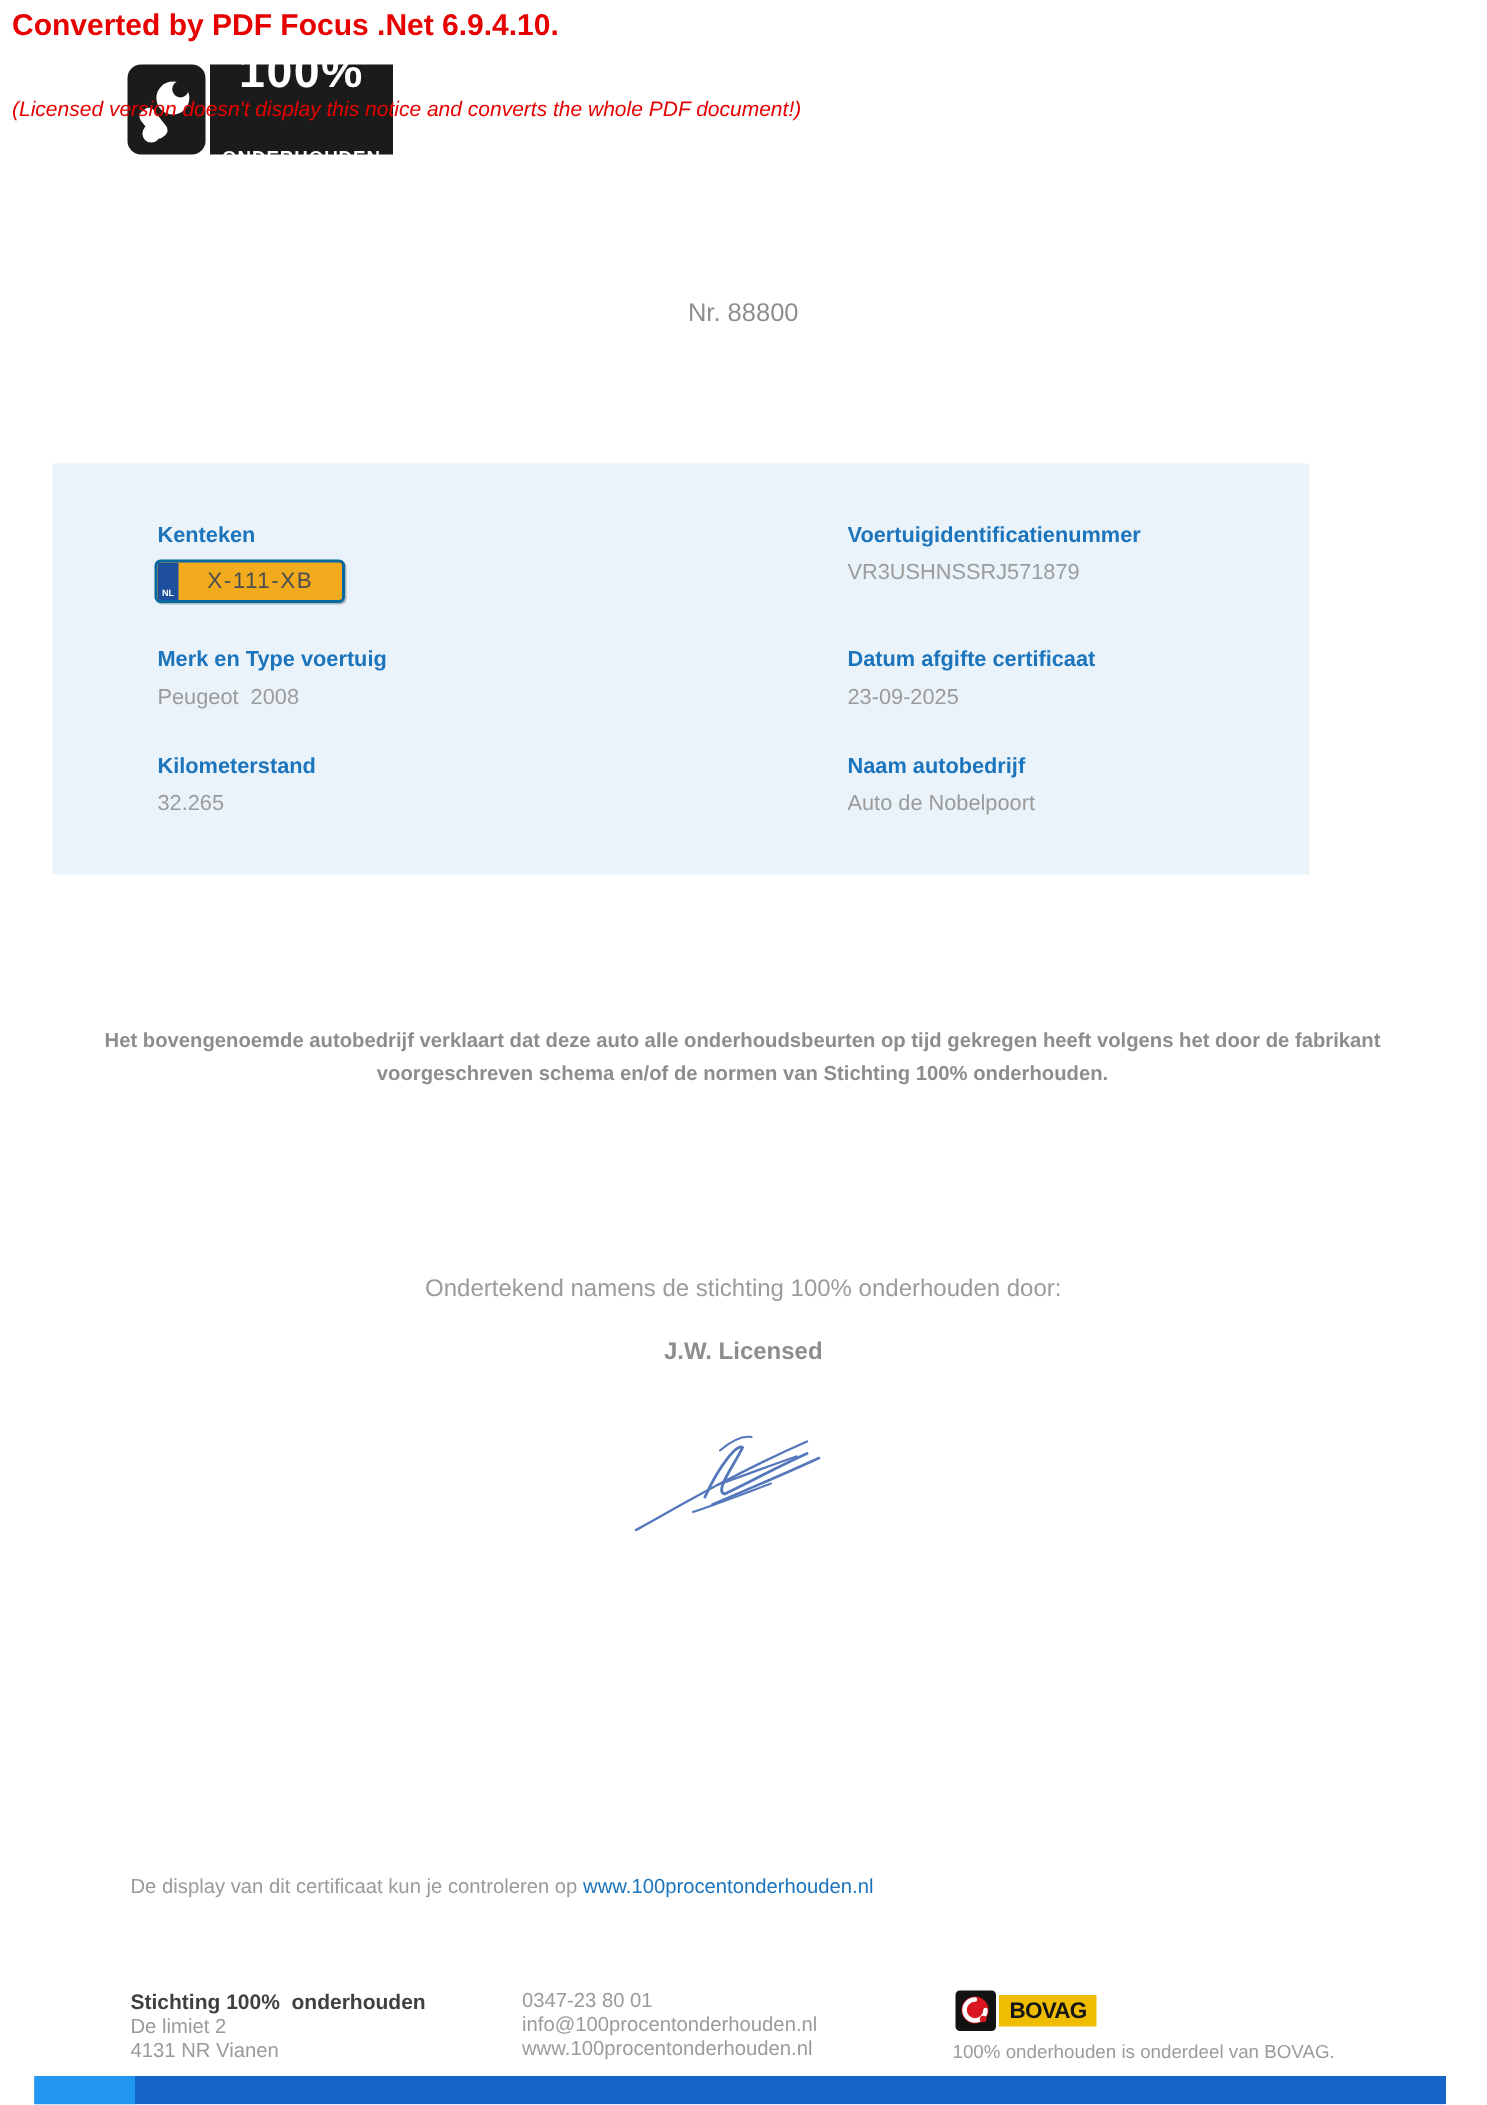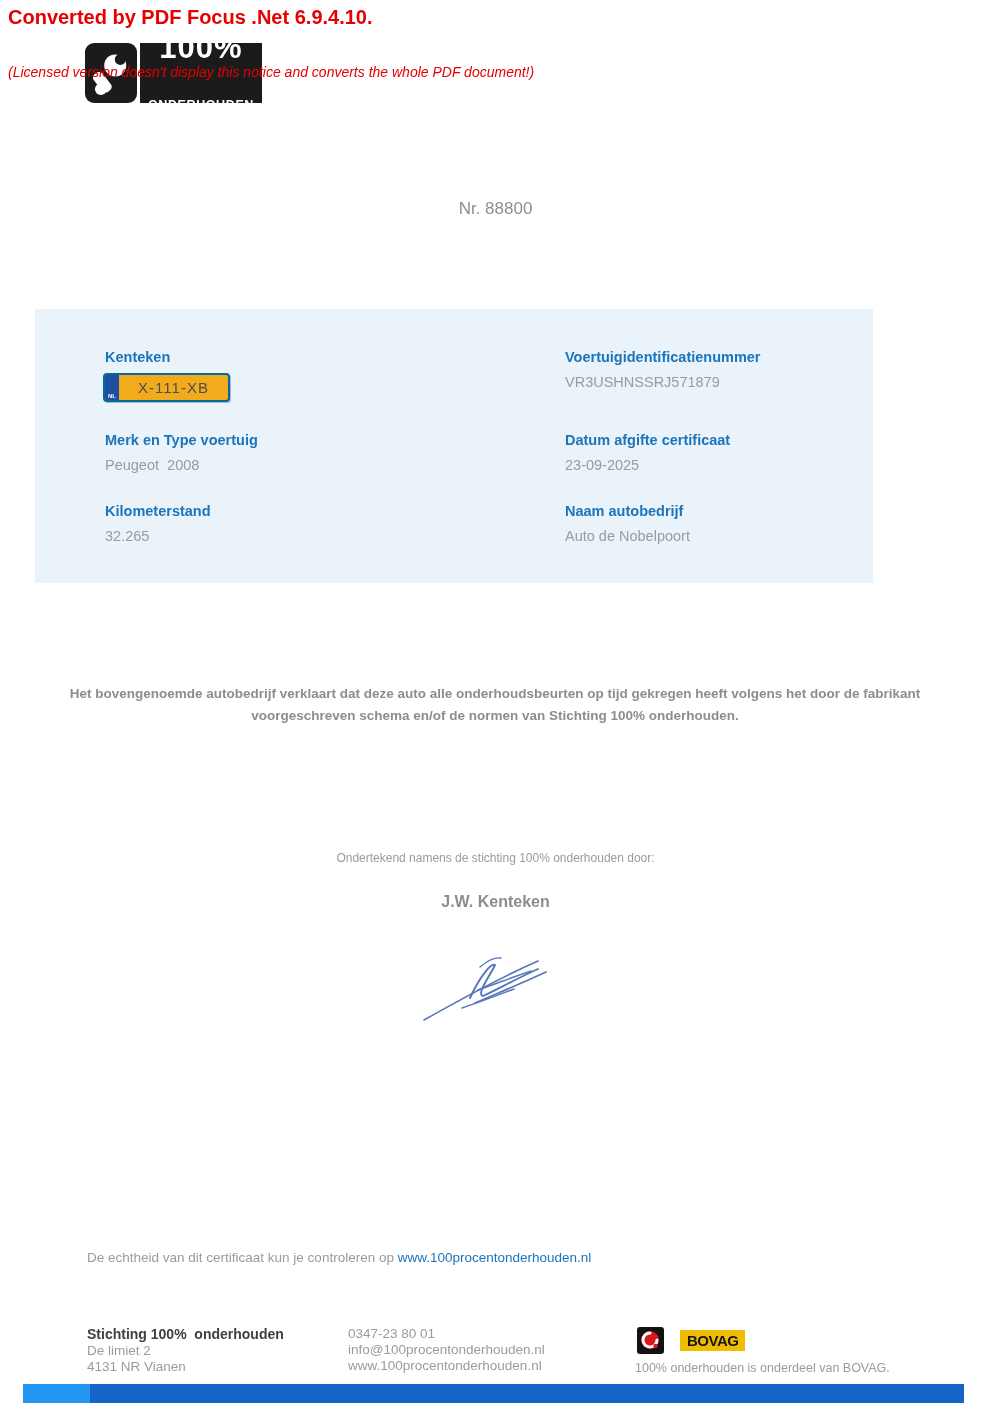--- a/index.html
+++ b/index.html
@@ -32,38 +32,38 @@
   .plate { position:absolute; left:68px; top:64px; width:127px; height:29px; background:#f2ab1d;
            border:2px solid #0369a1; border-radius:4px; display:flex; overflow:hidden;
            box-shadow:1px 1px 0 rgba(0,0,0,0.25); }
   .plate-strip { width:14px; background:#1d4f9e; display:flex; align-items:flex-end; justify-content:center; }
   .plate-strip span { color:#fff; font-size:6px; font-weight:bold; line-height:8px; }
   .plate-num { flex:1; display:flex; align-items:center; justify-content:center; font-size:15px; color:#4e4e4e; letter-spacing:1px; }
   
   .declaration { position:absolute; left:35px; top:683px; width:920px; text-align:center;
                  font-size:13.5px; font-weight:bold; color:#8d8d8d; line-height:22px; white-space:pre-line; }
   
-  .sign-intro { position:absolute; left:0; right:0; top:851px; text-align:center; font-size:12px; color:#9b9b9b; }
+  .sign-intro { position:absolute; left:0; right:0; top:851px; text-align:center; font-size:16px; color:#9b9b9b; }
   .sign-name  { position:absolute; left:0; right:0; top:893px; text-align:center; font-size:16px; font-weight:bold; color:#8d8d8d; }
   .sign-role  { position:absolute; left:0; right:0; top:916px; text-align:center; font-size:16px; font-weight:bold; color:#8d8d8d; }
   .signature  { position:absolute; left:418px; top:942px; }
   
   .verify { position:absolute; left:87px; top:1250px; font-size:13.5px; color:#9b9b9b; }
   .verify a { color:#1b74bc; text-decoration:none; }
   
   .f-org   { position:absolute; left:87px; top:1326px; font-size:14px; font-weight:bold; color:#404040; white-space:pre-wrap; }
   .f-addr1 { position:absolute; left:87px; top:1343px; font-size:13.5px; color:#9b9b9b; }
   .f-addr2 { position:absolute; left:87px; top:1359px; font-size:13.5px; color:#9b9b9b; }
   .f-phone { position:absolute; left:348px; top:1326px; font-size:13.5px; color:#9b9b9b; }
   .f-email { position:absolute; left:348px; top:1342px; font-size:13.5px; color:#9b9b9b; }
   .f-web   { position:absolute; left:348px; top:1358px; font-size:13.5px; color:#9b9b9b; }
   .bovag   { position:absolute; left:637px; top:1327px; display:flex; align-items:stretch; height:27px; }
   .bovag-sq { width:27px; height:27px; background:#121212; border-radius:3px; display:flex; align-items:center; justify-content:center; }
   .bovag-label { height:21px; margin-top:3px; background:#f0bc00; color:#151515; font-weight:bold; font-size:15px;
-                 padding:0 7px; display:flex; align-items:center; letter-spacing:-0.5px; margin-left:16px; }
+                 padding:0 7px; display:flex; align-items:center; letter-spacing:-0.5px; margin-left:2px; }
   .bovag-note { position:absolute; left:635px; top:1361px; font-size:12.5px; color:#9b9b9b; }
   
   .bar { position:absolute; left:23px; top:1384px; width:941px; height:19px; background:#1565c8; }
   .bar-light { position:absolute; left:0; top:0; width:67px; height:19px; background:#2196f3; }
 </style>
 </head>
 <body>
 
 <div class="page">
 
@@ -106,34 +106,34 @@
     <div class="field cr value" style="top:65px;">VR3USHNSSRJ571879</div>
     <div class="field cr r2l label">Datum afgifte certificaat</div>
     <div class="field cr r2v value">23-09-2025</div>
     <div class="field cr r3l label">Naam autobedrijf</div>
     <div class="field cr r3v value">Auto de Nobelpoort</div>
   </div>
 
   <div class="declaration">Het bovengenoemde autobedrijf verklaart dat deze auto alle onderhoudsbeurten op tijd gekregen heeft volgens het door de fabrikant voorgeschreven schema en/of de normen van Stichting 100%  onderhouden.</div>
 
   <div class="sign-intro">Ondertekend namens de stichting 100% onderhouden door:</div>
-  <div class="sign-name">J.W. Kenteken</div>
+  <div class="sign-name">J.W. Licensed</div>
 
   <div class="signature">
     <svg width="150" height="85" viewBox="0 0 150 85" fill="none">
       <path d="M6 78 C 35 62, 72 40, 120 19" stroke="#5577bb" stroke-width="1.6" stroke-linecap="round"></path>
       <path d="M52 56 C 62 34, 74 20, 77 23 C 72 34, 58 52, 65 54 C 80 47, 98 37, 120 27" stroke="#5577bb" stroke-width="1.9" stroke-linecap="round"></path>
       <path d="M57 61 C 80 51, 102 42, 128 30" stroke="#5577bb" stroke-width="1.7" stroke-linecap="round"></path>
       <path d="M60 48 C 80 41, 98 34, 113 29" stroke="#5577bb" stroke-width="1.5" stroke-linecap="round"></path>
       <path d="M62 25 C 69 19, 76 15, 83 16" stroke="#5577bb" stroke-width="1.4" stroke-linecap="round"></path>
       <path d="M44 66 C 62 60, 80 53, 96 47" stroke="#5577bb" stroke-width="1.4" stroke-linecap="round"></path>
     </svg>
   </div>
 
-  <div class="verify"><span>De echtheid van dit certificaat kun je controleren op </span><a href="#">www.100procentonderhouden.nl</a></div>
+  <div class="verify"><span>De display van dit certificaat kun je controleren op </span><a href="#">www.100procentonderhouden.nl</a></div>
 
   <div class="f-org">Stichting 100%  onderhouden</div>
   <div class="f-addr1">De limiet 2</div>
   <div class="f-addr2">4131 NR Vianen</div>
   <div class="f-phone">0347-23 80 01</div>
   <div class="f-email">info@100procentonderhouden.nl</div>
   <div class="f-web">www.100procentonderhouden.nl</div>
 
   <div class="bovag">
     <div class="bovag-sq">

